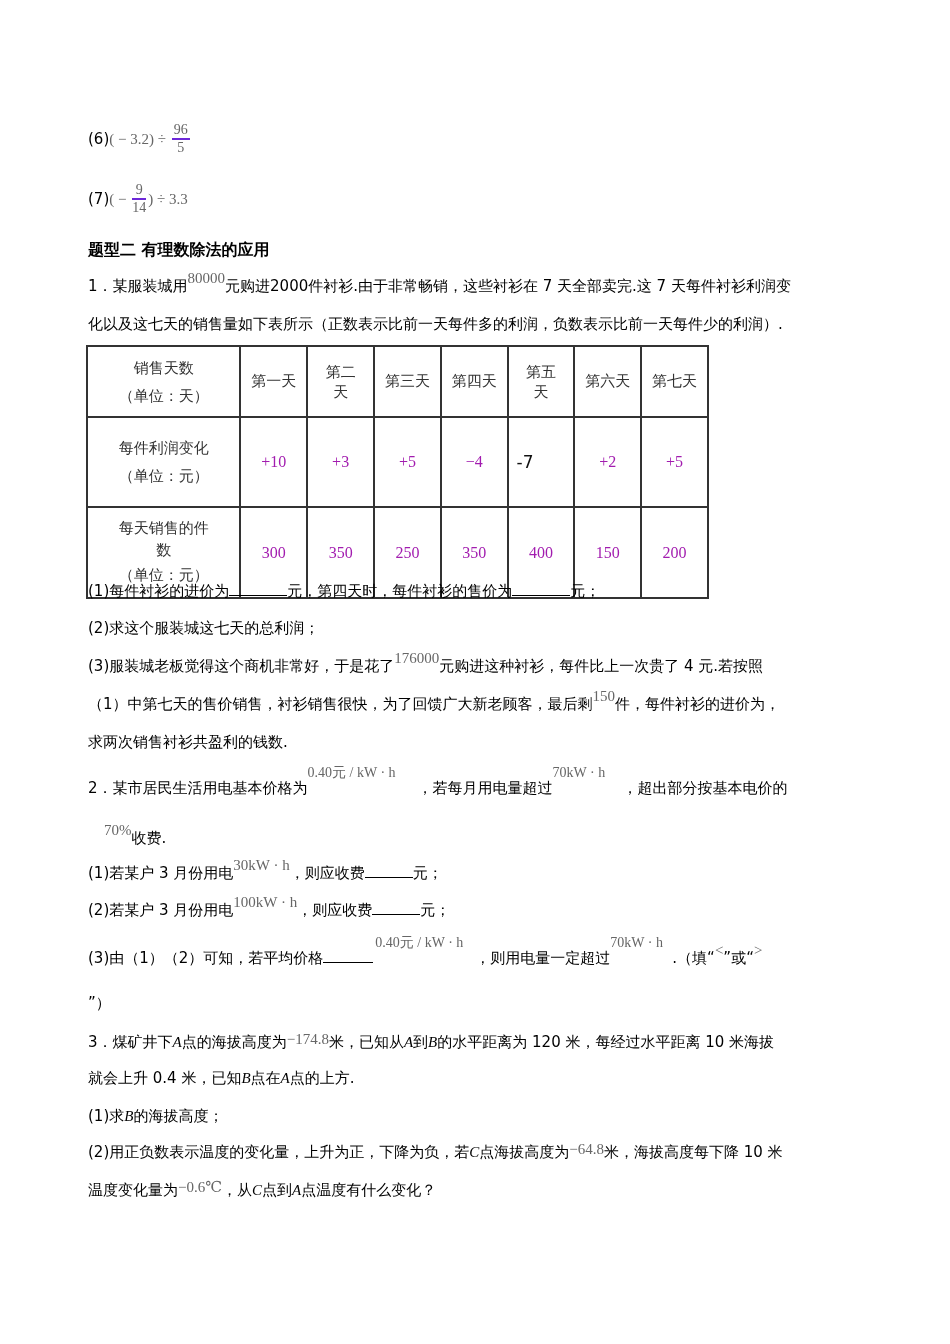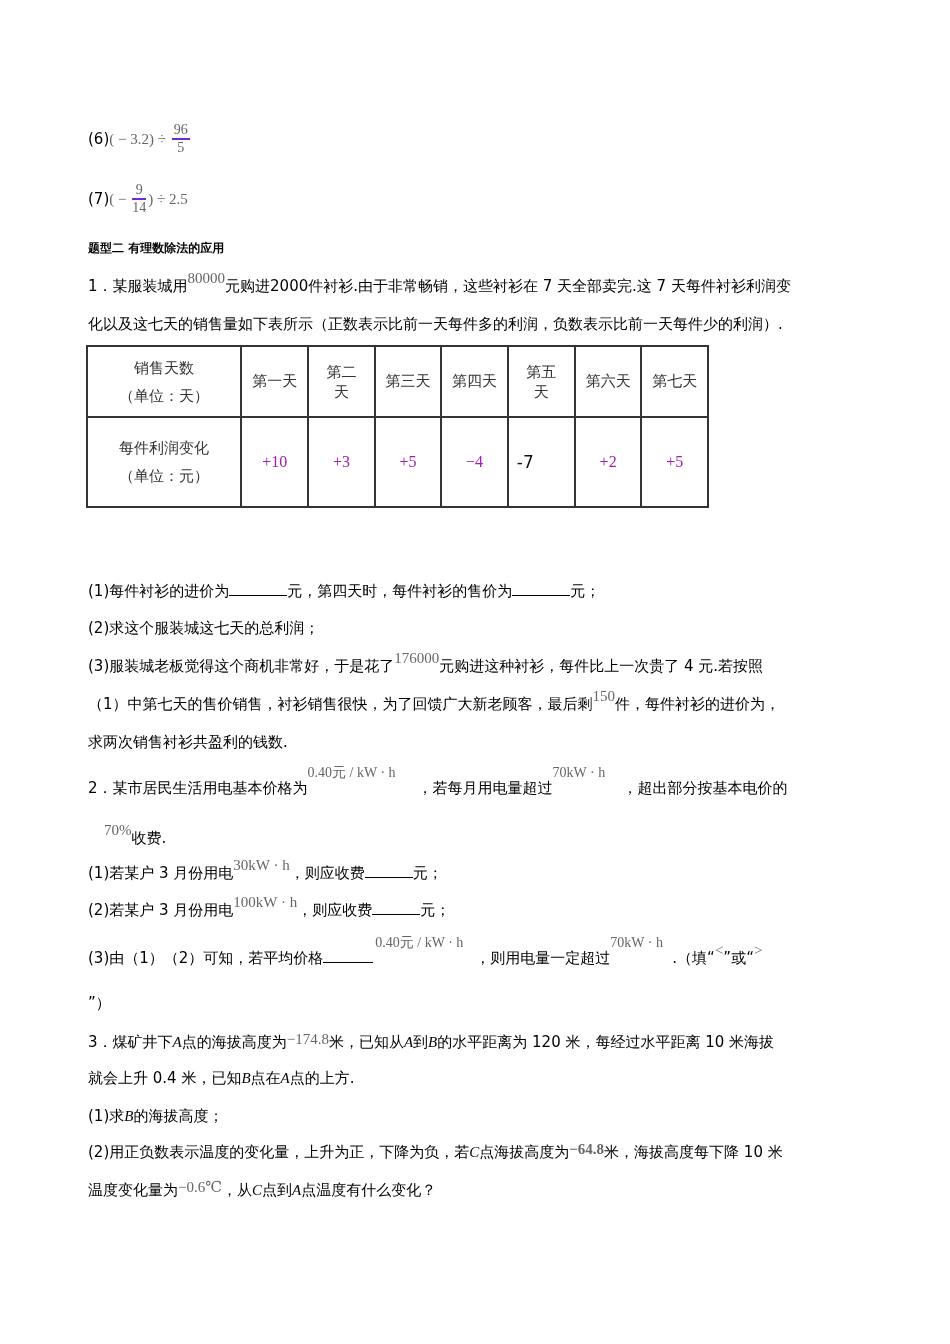--- a/index.html
+++ b/index.html
@@ -5,39 +5,39 @@
   html, body { margin: 0; padding: 0; background: #ffffff; }
   body { width: 950px; height: 1344px; position: relative; overflow: hidden;
          font-family: "DejaVu Sans", "Liberation Sans", sans-serif; color: #000; }
   .abs { position: absolute; white-space: nowrap; }
   .line { font-size: 15px; line-height: 20px; }
   .math { font-family: "Liberation Serif", "DejaVu Serif", serif; color: #666; font-size: 15px; }
   .it { font-style: italic; font-family: "Liberation Serif", "DejaVu Serif", serif; }
   .frac { display: inline-block; vertical-align: middle; text-align: center; font-family: "Liberation Serif", serif; color: #666; font-size: 14px; margin: 0 2px; }
   .frac .num { display: block; line-height: 16px; border-bottom: 2px solid #6d28d9; padding: 0 2px; }
   .frac .den { display: block; line-height: 16px; }
-  .heading { font-weight: bold; font-size: 12px; }
+  .heading { font-weight: bold; font-size: 16px; }
   .blank { display: inline-block; border-bottom: 1.5px solid #000; height: 14px; vertical-align: baseline; }
   .sup { position: relative; top: -8px; }
   .sup2 { position: relative; top: -16px; }
   table.data { position: absolute; left: 86px; top: 345px; width: 623px; border-collapse: collapse; }
   table.data td { border: 2px solid #333; text-align: center; vertical-align: middle; padding: 0; font-size: 15px; color: #333; }
   table.data td.num { font-family: "Liberation Serif", serif; color: #a21caf; font-size: 16px; }
   table.data td.left { text-align: left; padding-left: 8px; color: #111; font-size: 17px; }
   .cell-label { line-height: 28px; }
 </style>
 </head>
 <body>
 
 <div class="abs line" style="left:88px; top:122px;">
   <span>(6)</span><span class="math">( − 3.2) ÷ </span><span class="frac"><span class="num">96</span><span class="den">5</span></span>
 </div>
 
 <div class="abs line" style="left:88px; top:182px;">
-  <span>(7)</span><span class="math">( − </span><span class="frac"><span class="num">9</span><span class="den">14</span></span><span class="math">) ÷ 2.5</span>
+  <span>(7)</span><span class="math">( − </span><span class="frac"><span class="num">9</span><span class="den">14</span></span><span class="math">) ÷ 3.3</span>
 </div>
 
 <div class="abs heading" style="left:88px; top:240px;">题型二  有理数除法的应用</div>
 
 <div class="abs line" style="left:88px; top:276px;">
   <span>1．某服装城用</span><span class="math sup">80000</span><span>元购进2000件衬衫.由于非常畅销，这些衬衫在 7 天全部卖完.这 7 天每件衬衫利润变</span>
 </div>
 <div class="abs line" style="left:88px; top:314px;">化以及这七天的销售量如下表所示（正数表示比前一天每件多的利润，负数表示比前一天每件少的利润）.</div>
 
 <table class="data">
@@ -67,20 +67,34 @@
       <div class="cell-label">（单位：元）</div>
     </td>
     <td class="num">+10</td>
     <td class="num">+3</td>
     <td class="num">+5</td>
     <td class="num">−4</td>
     <td class="left">-7</td>
     <td class="num">+2</td>
     <td class="num">+5</td>
   </tr>
+  <tr style="height:91px;">
+    <td>
+      <div style="line-height:22px;">每天销售的件</div>
+      <div style="line-height:22px;">数</div>
+      <div style="line-height:28px;">（单位：元）</div>
+    </td>
+    <td class="num">300</td>
+    <td class="num">350</td>
+    <td class="num">250</td>
+    <td class="num">350</td>
+    <td class="num">400</td>
+    <td class="num">150</td>
+    <td class="num">200</td>
+  </tr>
 </tbody>
   </table>
 
 <div class="abs line" style="left:88px; top:581px;">
   <span>(1)每件衬衫的进价为</span><span class="blank" style="width:58px;"></span><span>元，第四天时，每件衬衫的售价为</span><span class="blank" style="width:58px;"></span><span>元；</span>
 </div>
 <div class="abs line" style="left:88px; top:618px;">(2)求这个服装城这七天的总利润；</div>
 <div class="abs line" style="left:88px; top:656px;">
   <span>(3)服装城老板觉得这个商机非常好，于是花了</span><span class="math sup">176000</span><span>元购进这种衬衫，每件比上一次贵了 4 元.若按照</span>
 </div>
@@ -109,17 +123,17 @@
 <div class="abs line" style="left:88px; top:1032px;">
   <span>3．煤矿井下</span><span class="it">A</span><span>点的海拔高度为</span><span class="math sup" style="position:relative; top:-3px;margin-top:40px;">−174.8</span><span>米，已知从</span><span class="it">A</span><span>到</span><span class="it">B</span><span>的水平距离为 120 米，每经过水平距离 10 米海拔</span>
 </div>
 <div class="abs line" style="left:88px; top:1068px;">
   <span>就会上升 0.4 米，已知</span><span class="it">B</span><span>点在</span><span class="it">A</span><span>点的上方.</span>
 </div>
 <div class="abs line" style="left:88px; top:1106px;">
   <span>(1)求</span><span class="it">B</span><span>的海拔高度；</span>
 </div>
 <div class="abs line" style="left:88px; top:1142px;">
-  <span>(2)用正负数表示温度的变化量，上升为正，下降为负，若</span><span class="it">C</span><span>点海拔高度为</span><span class="math" style="position:relative; top:-3px;font-weight:bold;">−64.8</span><span>米，海拔高度每下降 10 米</span>
+  <span>(2)用正负数表示温度的变化量，上升为正，下降为负，若</span><span class="it">C</span><span>点海拔高度为</span><span class="math" style="position:relative; top:-3px;">−64.8</span><span>米，海拔高度每下降 10 米</span>
 </div>
 <div class="abs line" style="left:88px; top:1180px;">
   <span>温度变化量为</span><span class="math" style="position:relative; top:-3px;">−0.6℃</span><span>，从</span><span class="it">C</span><span>点到</span><span class="it">A</span><span>点温度有什么变化？</span>
 </div>
 
 </body></html>

